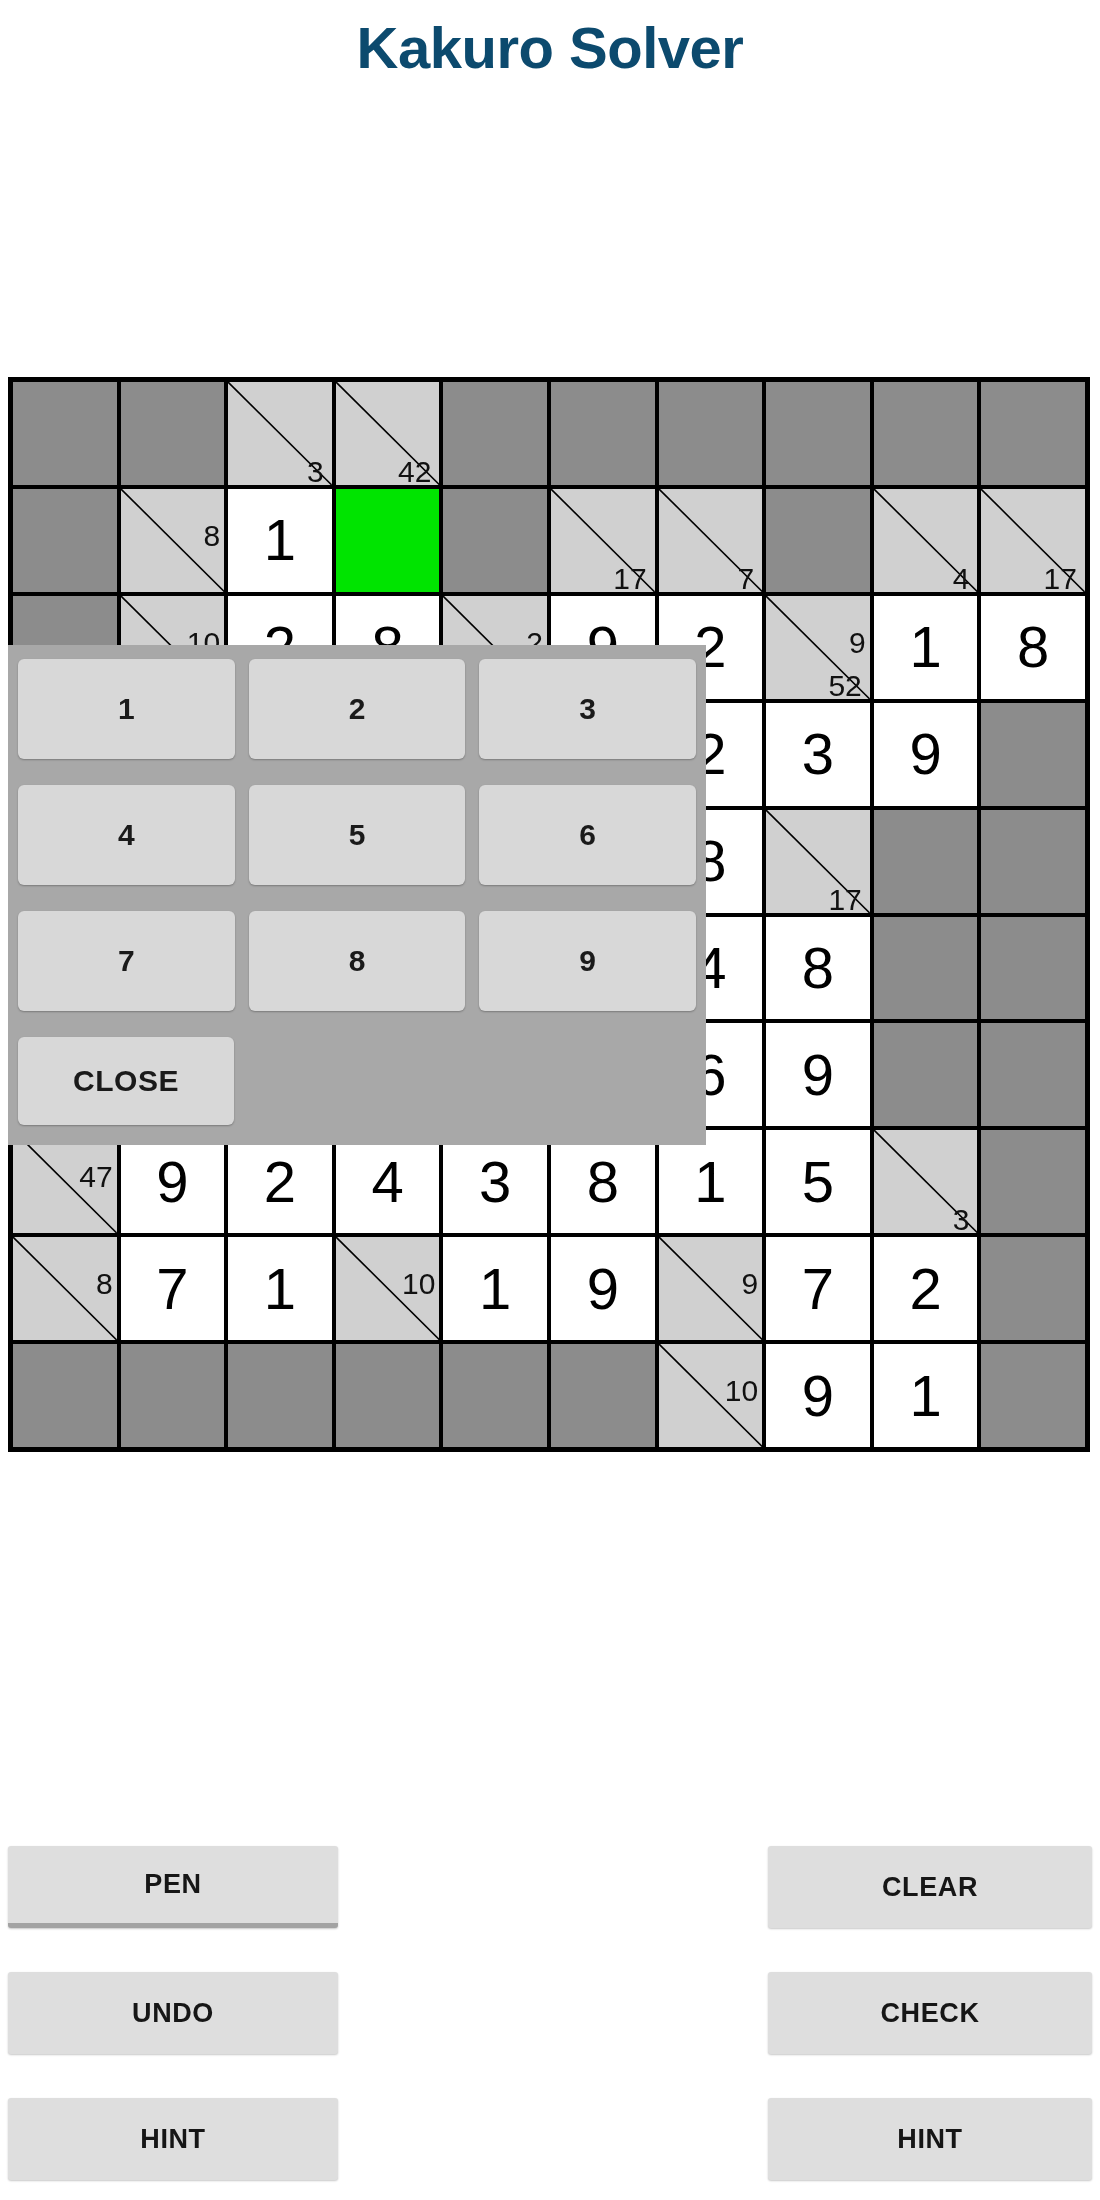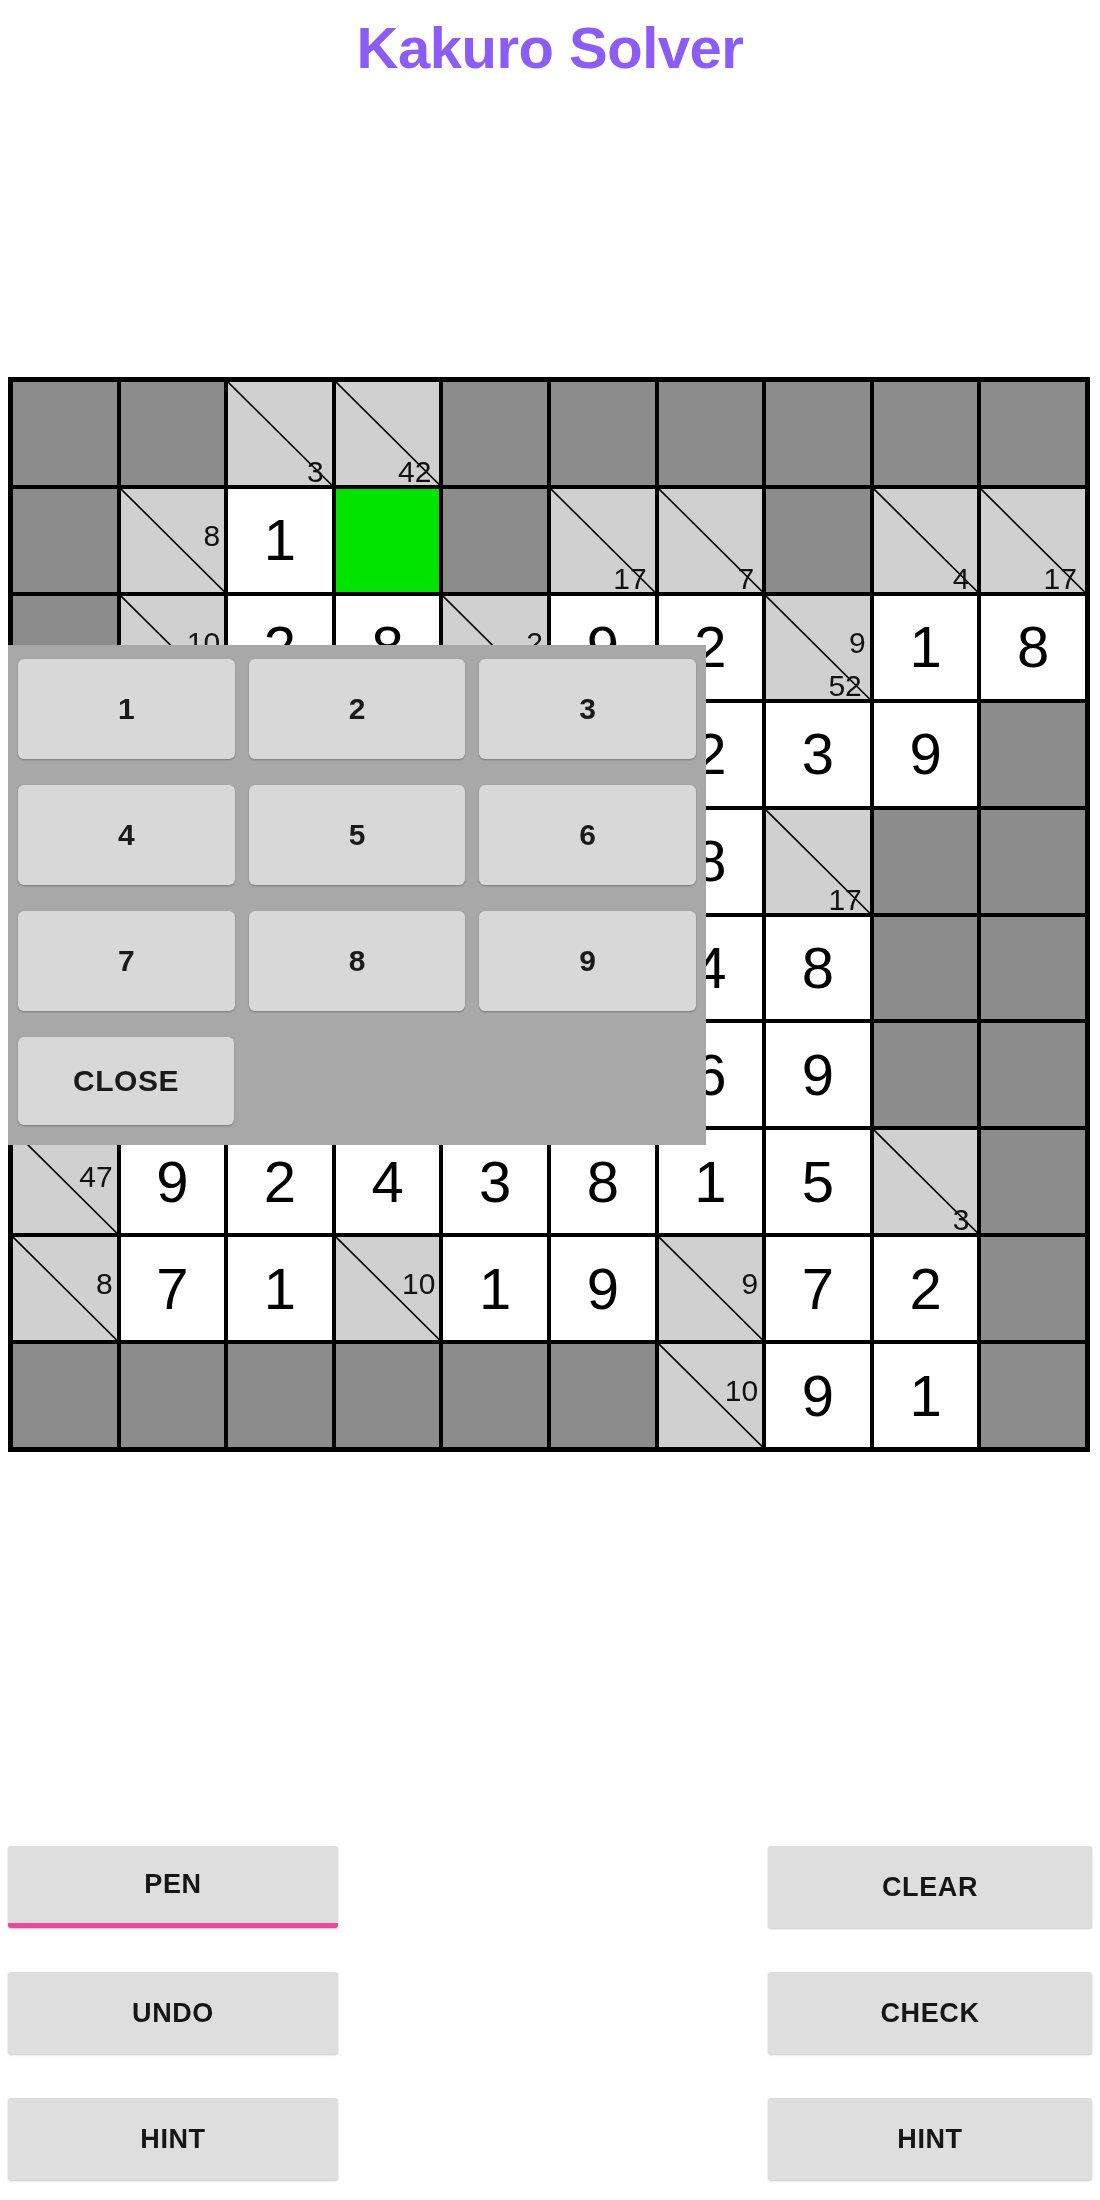--- a/index.html
+++ b/index.html
@@ -12,21 +12,21 @@
   #root { position: relative; width: 1100px; height: 2200px; }
 
   
   .app-title {
     position: absolute;
     top: 14px; left: 0; width: 1100px;
     text-align: center;
     font-size: 58px;
     font-weight: bold;
     letter-spacing: -0.5px;
-    color: #8b5cf6;
+    color: #0c4a6e;
   }
 
   
   .grid-wrap {
     position: absolute;
     left: 8px; top: 377px;
     width: 1082px; height: 1075px;
     background: #000000;
     border: 5px solid #000000;
   }
@@ -127,21 +127,21 @@
     border-radius: 3px;
     font-size: 27px;
     font-weight: bold;
     letter-spacing: 0.6px;
     color: #161616;
     font-family: "Liberation Sans", sans-serif;
     margin-bottom: 44px;
     cursor: pointer;
     box-shadow: 0 1px 2px rgba(0,0,0,0.22);
   }
-  .abtn.active { border-bottom: 5px solid #ec4899; }
+  .abtn.active { border-bottom: 5px solid #a3a3a3; }
 </style>
 </head>
 <body>
 
 <div id="root">
 
   <div class="app-title">Kakuro Solver</div>
 
   <div class="grid-wrap">
     <div class="grid" id="grid">

